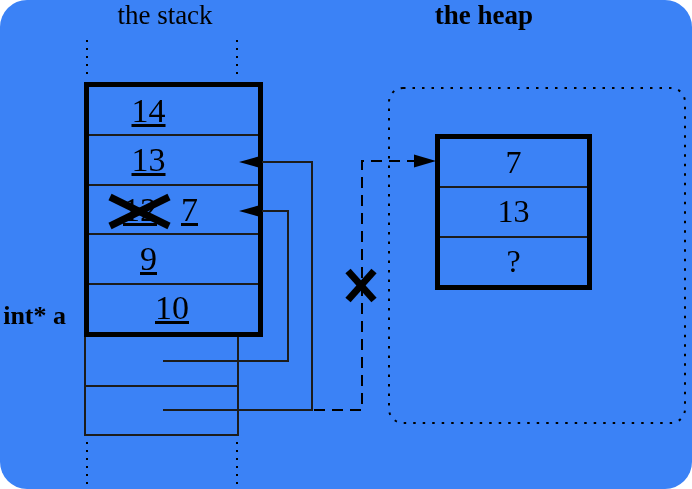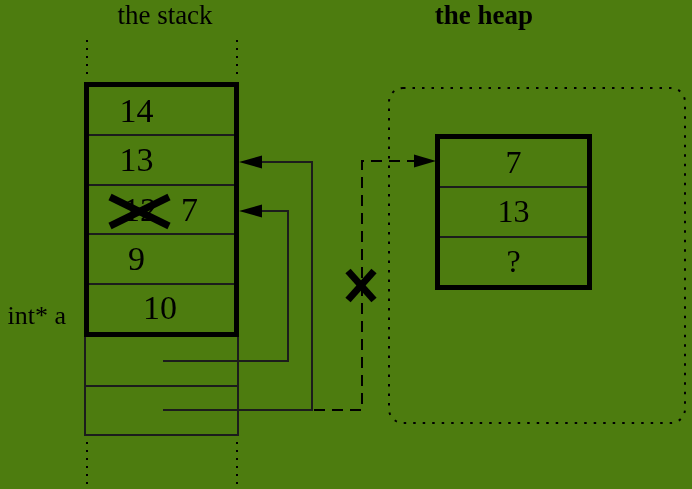--- a/index.html
+++ b/index.html
@@ -1,43 +1,45 @@
 <!DOCTYPE html>
 <html><head>
 <meta charset="utf-8">
 <style>
   html, body { margin: 0; padding: 0; background: #ffffff; }
   .canvas {
     position: relative;
     width: 692px;
     height: 489px;
-    background: #4d7c0f;
+    background: #3b82f6;
     font-family: "Liberation Serif", "DejaVu Serif", serif;
     color: #000000;
     overflow: hidden;
+    border-radius: 27px;
   }
   .title {
     position: absolute;
     font-size: 27px;
     line-height: 30px;
     text-align: center;
     white-space: nowrap;
   }
   .title-stack { left: 85px; top: 0px; width: 160px; }
   .title-heap  { left: 404px; top: 0px; width: 160px; font-weight: bold; }
 
   
   .stack-frame-box {
     position: absolute;
     left: 84px; top: 82px;
-    width: 155px; height: 255px;
+    width: 179px; height: 255px;
     border: 5px solid #000000;
     box-sizing: border-box;
     display: flex;
     flex-direction: column;
+    text-decoration: underline;
   }
   .scell {
     flex: 1;
     display: flex;
     align-items: center;
     justify-content: center;
     font-size: 34px;
     border-bottom: 2px solid #1c1c1c;
   }
   .scell:last-child { border-bottom: none; margin-left: 47px; }
@@ -63,20 +65,21 @@
   .subcell:first-child { border-bottom: 2px solid #1c1c1c; }
 
   .ptr-label {
     position: absolute;
     left: 0px;
     width: 66px;
     text-align: right;
     font-size: 26px;
     line-height: 26px;
     white-space: nowrap;
+    font-weight: bold;
   }
   .ptr-a { top: 303px; }
   .ptr-b { top: 352px; }
   .ptr-c { top: 400px; }
 
   
   .heap-box {
     position: absolute;
     left: 435px; top: 134px;
     width: 157px; height: 156px;

